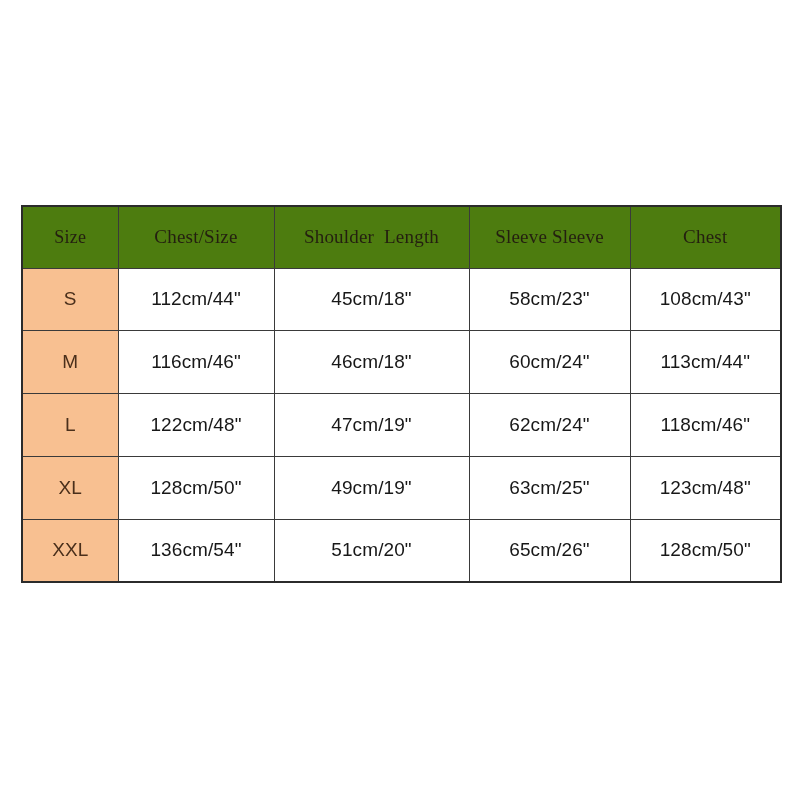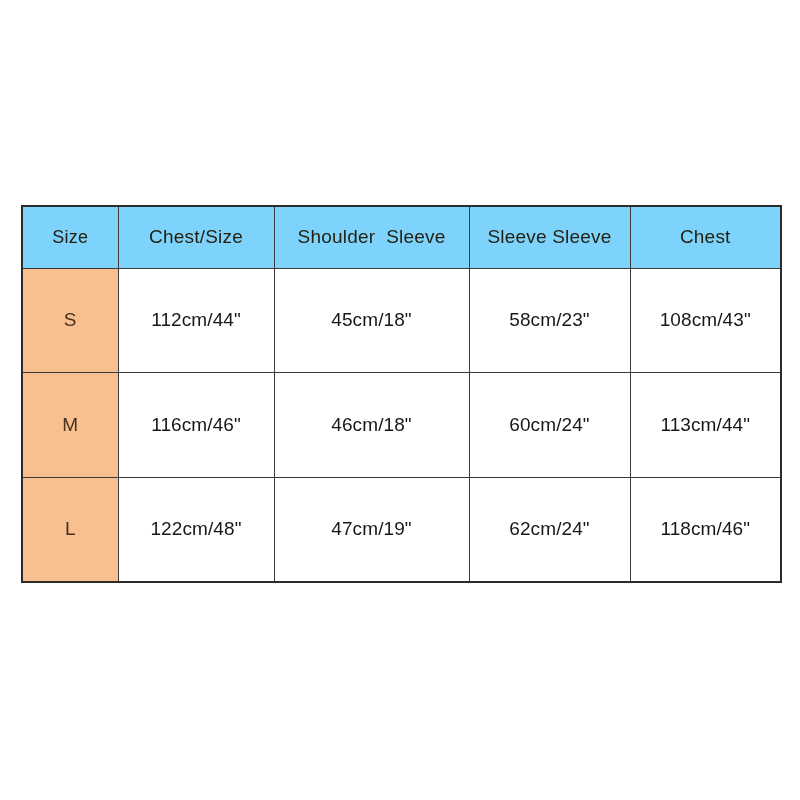--- a/index.html
+++ b/index.html
@@ -48,25 +48,26 @@
     vertical-align: middle;
     padding: 0;
     white-space: pre;
   }
 
   
   #size-chart thead tr {
     height: 62px;
   }
   #size-chart thead th {
-    background: #7dd3fc;
+    background: #4d7c0f;
     color: #241f10;
     font-weight: normal;
     font-size: 19px;
     letter-spacing: 0.2px;
+    font-family: Liberation Serif, serif;
   }
   #size-chart thead th.h-size {
     font-size: 18px;
   }
 
   
   #size-chart tbody tr {
     height: 52px;
   }
   #size-chart tbody td {
@@ -91,21 +92,21 @@
       <col class="c-size">
       <col class="c-chest">
       <col class="c-shoulder">
       <col class="c-sleeve">
       <col class="c-length">
     </colgroup>
     <thead>
       <tr>
         <th class="h-size">Size</th>
         <th>Chest/Size</th>
-        <th>Shoulder  Sleeve</th>
+        <th>Shoulder  Length</th>
         <th>Sleeve Sleeve</th>
         <th>Chest</th>
       </tr>
     </thead>
     <tbody>
       <tr>
         <td class="size-cell">S</td>
         <td>112cm/44"</td>
         <td>45cm/18"</td>
         <td>58cm/23"</td>
@@ -118,16 +119,30 @@
         <td>60cm/24"</td>
         <td>113cm/44"</td>
       </tr>
       <tr>
         <td class="size-cell">L</td>
         <td>122cm/48"</td>
         <td>47cm/19"</td>
         <td>62cm/24"</td>
         <td>118cm/46"</td>
       </tr>
+      <tr>
+        <td class="size-cell">XL</td>
+        <td>128cm/50"</td>
+        <td>49cm/19"</td>
+        <td>63cm/25"</td>
+        <td>123cm/48"</td>
+      </tr>
+      <tr>
+        <td class="size-cell">XXL</td>
+        <td>136cm/54"</td>
+        <td>51cm/20"</td>
+        <td>65cm/26"</td>
+        <td>128cm/50"</td>
+      </tr>
     </tbody>
   </table>
 
 </div>
 
 </body></html>

